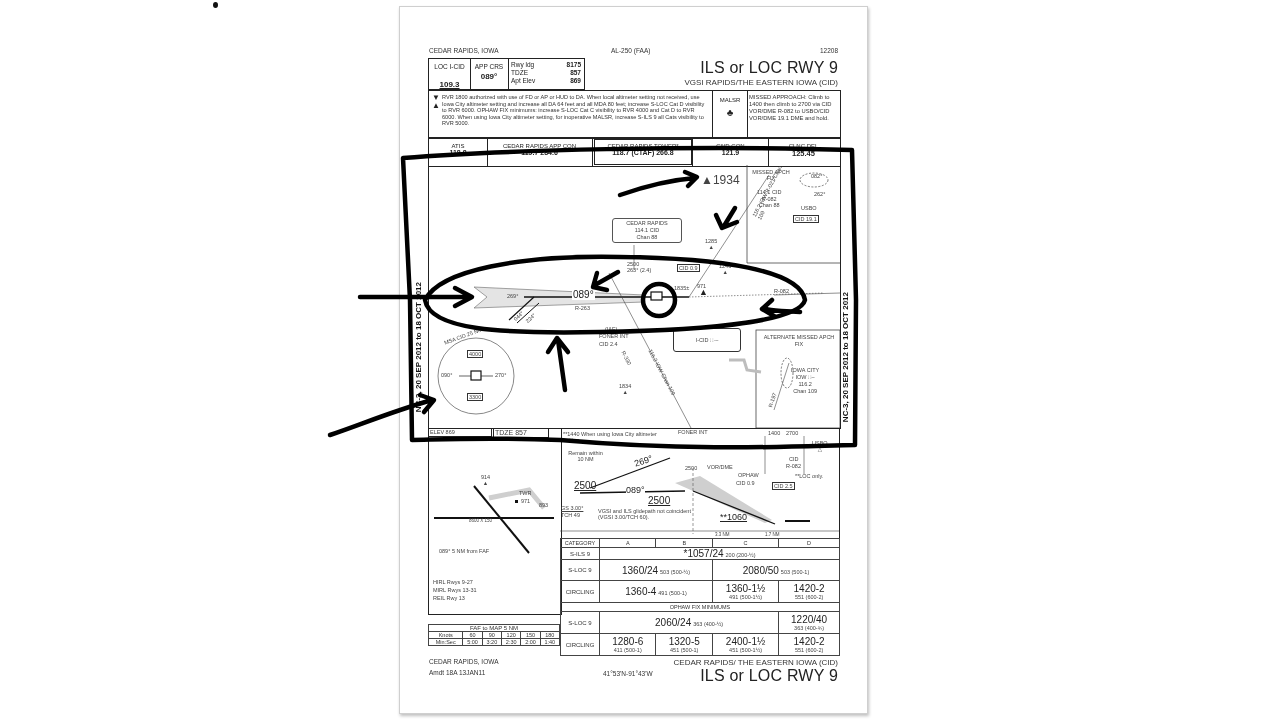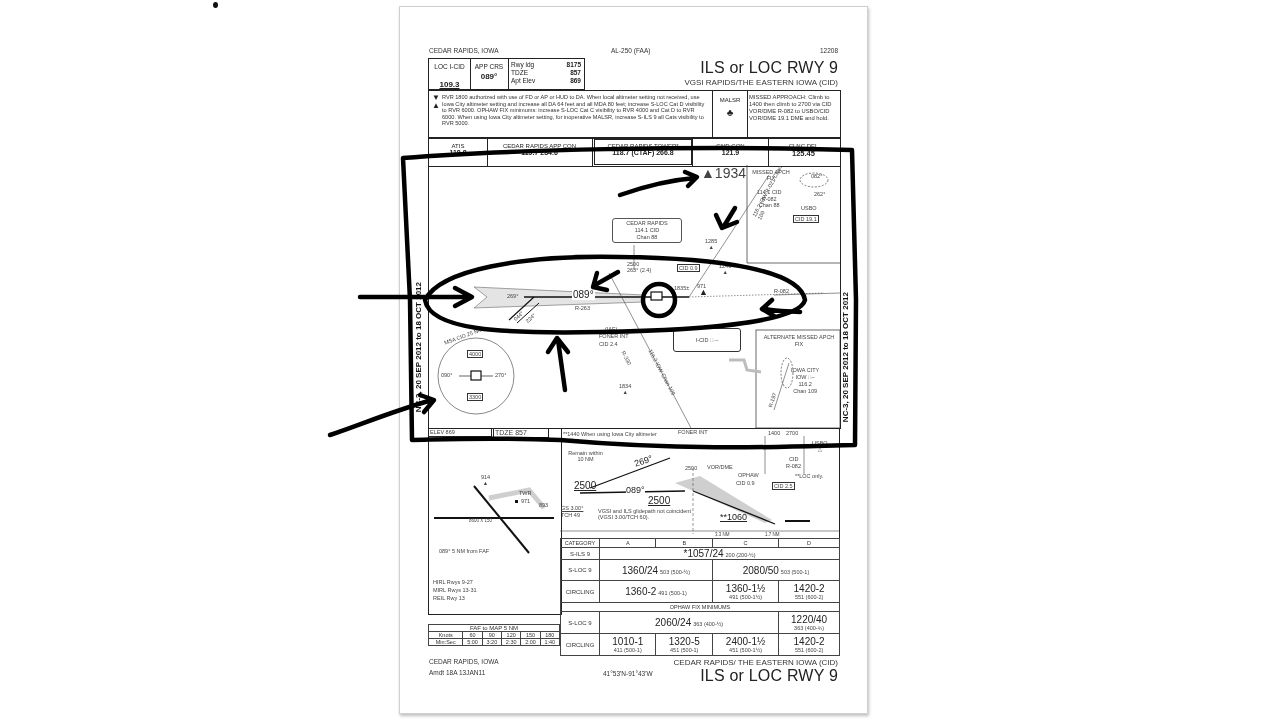--- a/index.html
+++ b/index.html
@@ -126,21 +126,21 @@
       <line x1="52" y1="211" x2="64" y2="211" stroke="#222" stroke-width="0.7"></line>
 
       <path d="M300 195 L315 195 L318 205 L332 207" fill="none" stroke="#bdbdbd" stroke-width="3"></path>
 
       <ellipse cx="385" cy="15" rx="14" ry="7" fill="none" stroke="#444" stroke-width="0.7" stroke-dasharray="2,1.5"></ellipse>
 
       <ellipse cx="358" cy="208" rx="6" ry="15" fill="none" stroke="#444" stroke-width="0.7" stroke-dasharray="2,1.5"></ellipse>
       <line x1="345" y1="245" x2="360" y2="198" stroke="#444" stroke-width="0.6"></line>
     </svg>
 
-    <div class="abs tiny" style="left:272px;top:0;font-size:14px;">▲<span>1934</span></div>
+    <div class="abs tiny" style="left:272px;top:8px;font-size:12px;">▲<span>1934</span></div>
 
     <div class="abs tiny" style="left:322px;top:4px;width:40px;text-align:center;">MISSED APCH FIX</div>
     <div class="abs tiny" style="left:328px;top:24px;text-align:center;line-height:6.5px;">
       <div>114.1  CID</div>
       <div>R-082</div>
       <div>Chan 88</div>
     </div>
     <div class="abs tiny" style="left:382px;top:8px;">082°</div>
     <div class="abs tiny" style="left:385px;top:26px;">262°</div>
     <div class="abs tiny" style="left:372px;top:40px;">USBO</div>
@@ -289,21 +289,21 @@
         <td style="font-size:6px;">S-ILS 9</td>
         <td colspan="4"><span class="big">*1057/24</span> <span class="tiny">200 (200-½)</span></td>
       </tr>
       <tr style="height:21px;">
         <td style="font-size:6px;">S-LOC 9</td>
         <td colspan="2"><span class="big">1360/24</span> <span class="tiny">503 (500-½)</span></td>
         <td colspan="2"><span class="big">2080/50</span> <span class="tiny">503 (500-1)</span></td>
       </tr>
       <tr style="height:22px;">
         <td style="font-size:6px;">CIRCLING</td>
-        <td colspan="2"><span class="big">1360-2</span> <span class="tiny">491 (500-1)</span></td>
+        <td colspan="2"><span class="big">1360-4</span> <span class="tiny">491 (500-1)</span></td>
         <td>
               <div class="big">1360-1½</div>
               <div class="tiny">491 (500-1½)</div>
             </td>
         <td>
               <div class="big">1420-2</div>
               <div class="tiny">551 (600-2)</div>
             </td>
       </tr>
       <tr style="height:9px;">
@@ -313,21 +313,21 @@
         <td style="font-size:6px;">S-LOC 9</td>
         <td colspan="3"><span class="big">2060/24</span> <span class="tiny">363 (400-½)</span></td>
         <td>
               <div class="big">1220/40</div>
               <div class="tiny">363 (400-¾)</div>
             </td>
       </tr>
       <tr style="height:22px;">
         <td style="font-size:6px;">CIRCLING</td>
         <td>
-              <div class="big">1010-1</div>
+              <div class="big">1280-6</div>
               <div class="tiny">411 (500-1)</div>
             </td>
         <td>
               <div class="big">1320-5</div>
               <div class="tiny">451 (500-1)</div>
             </td>
         <td>
               <div class="big">2400-1½</div>
               <div class="tiny">451 (500-1½)</div>
             </td>

